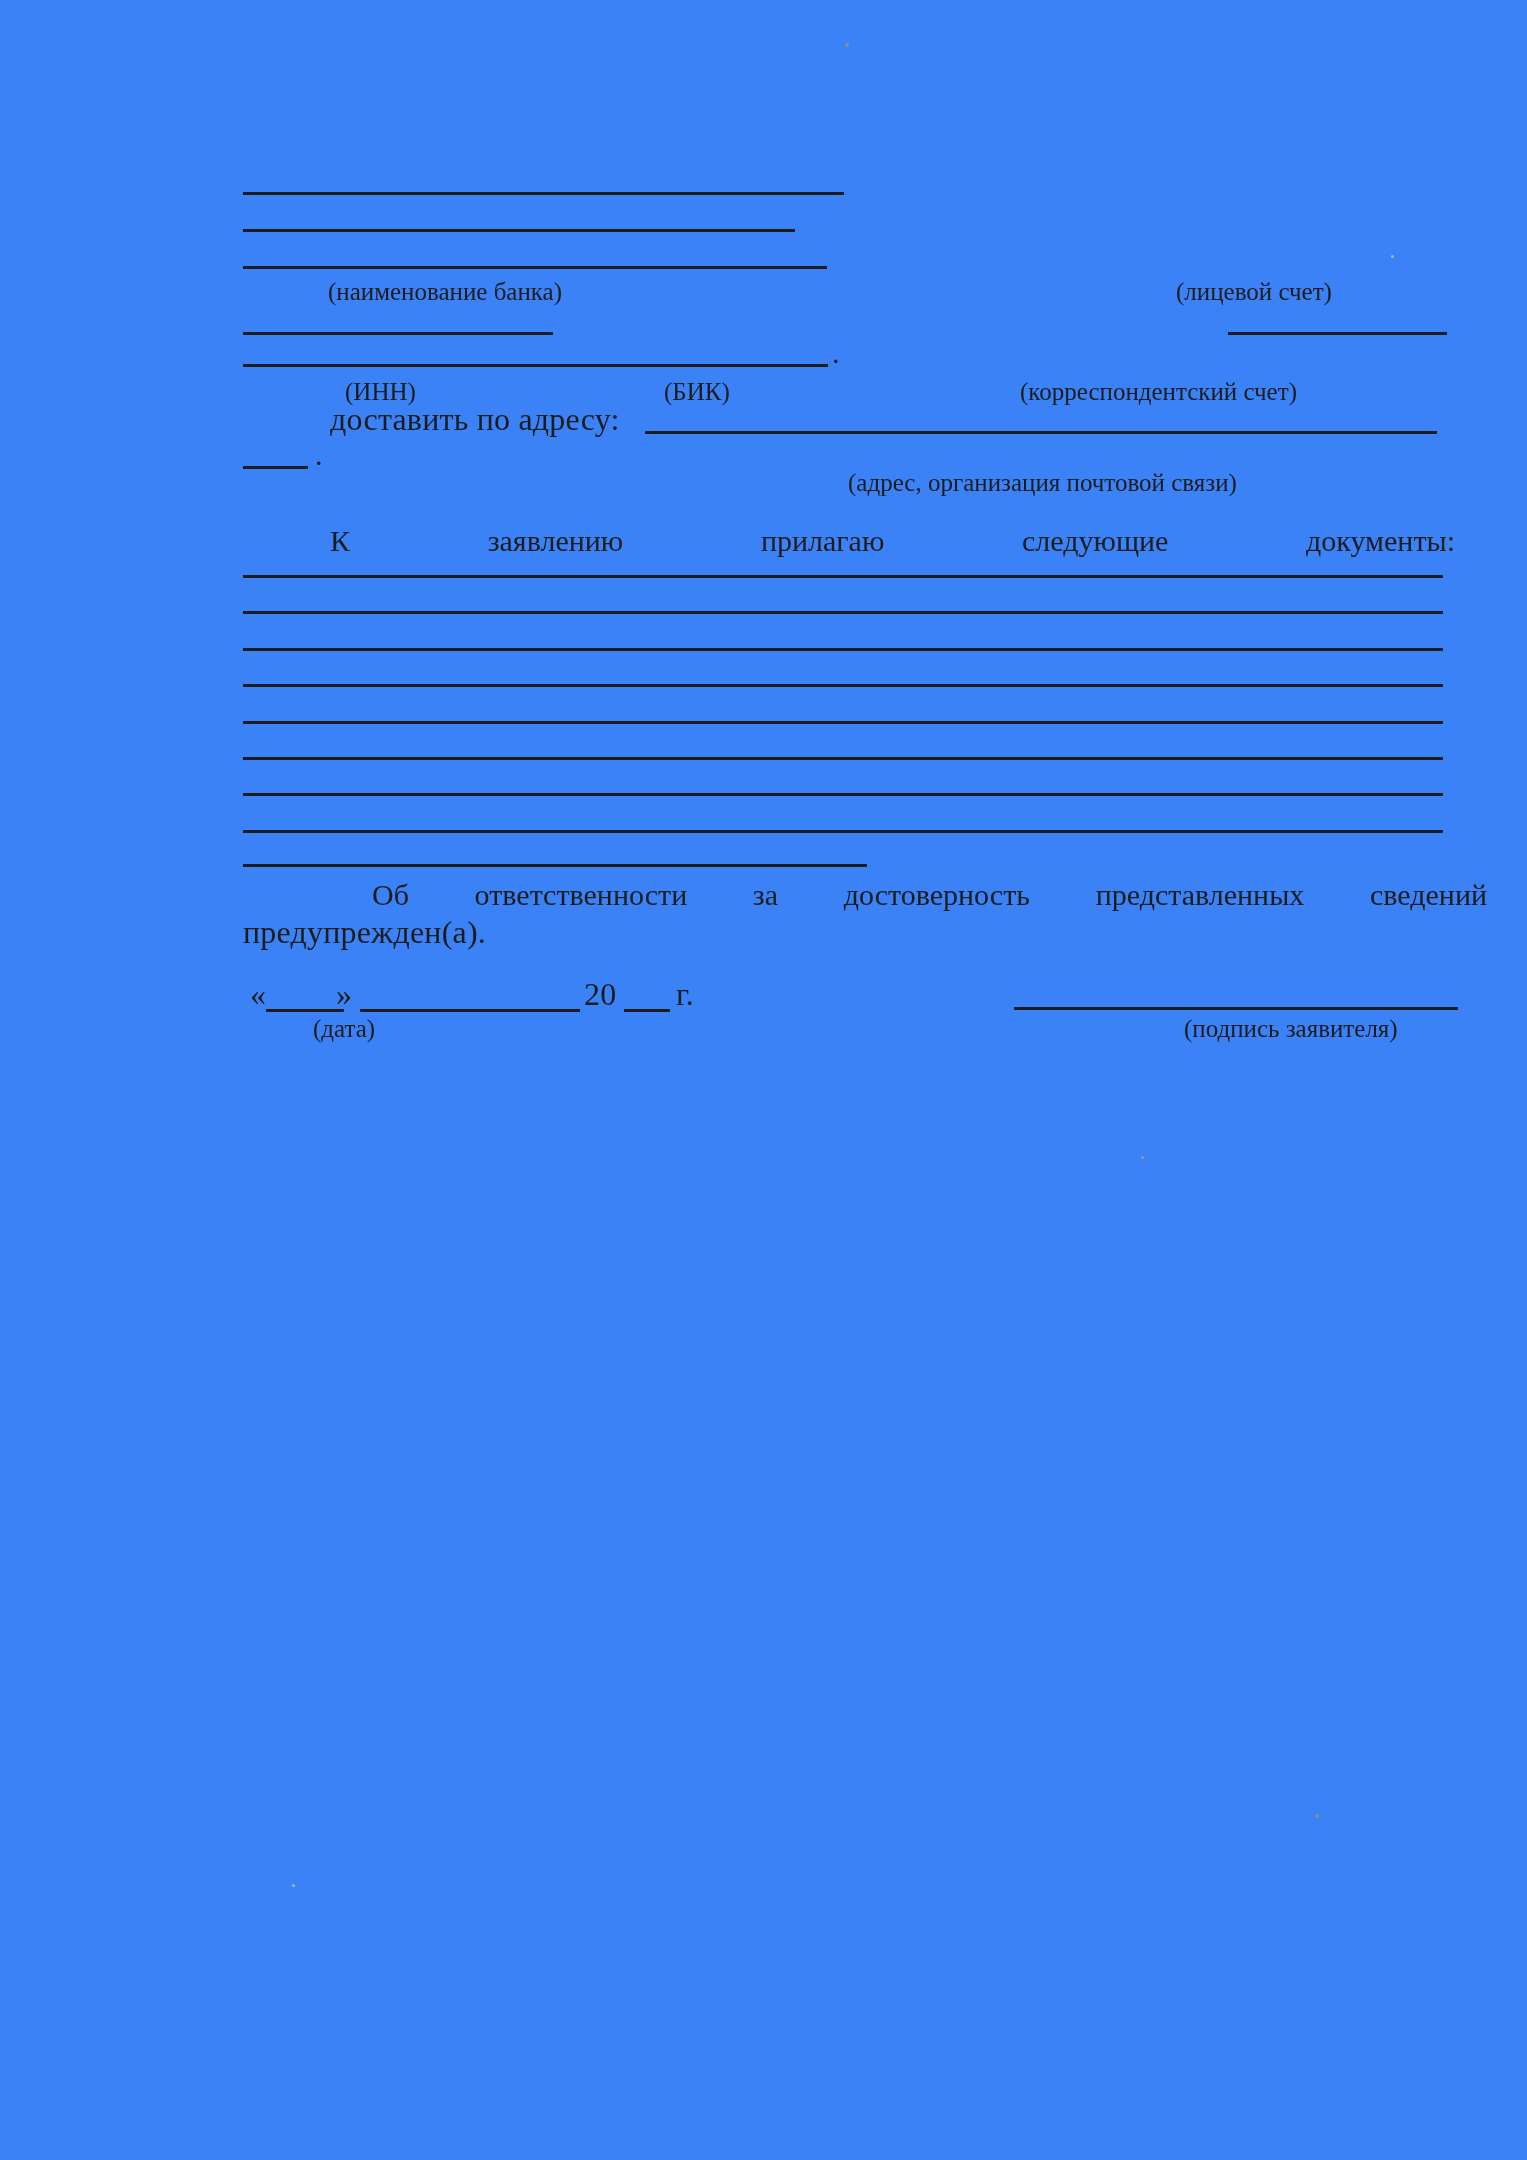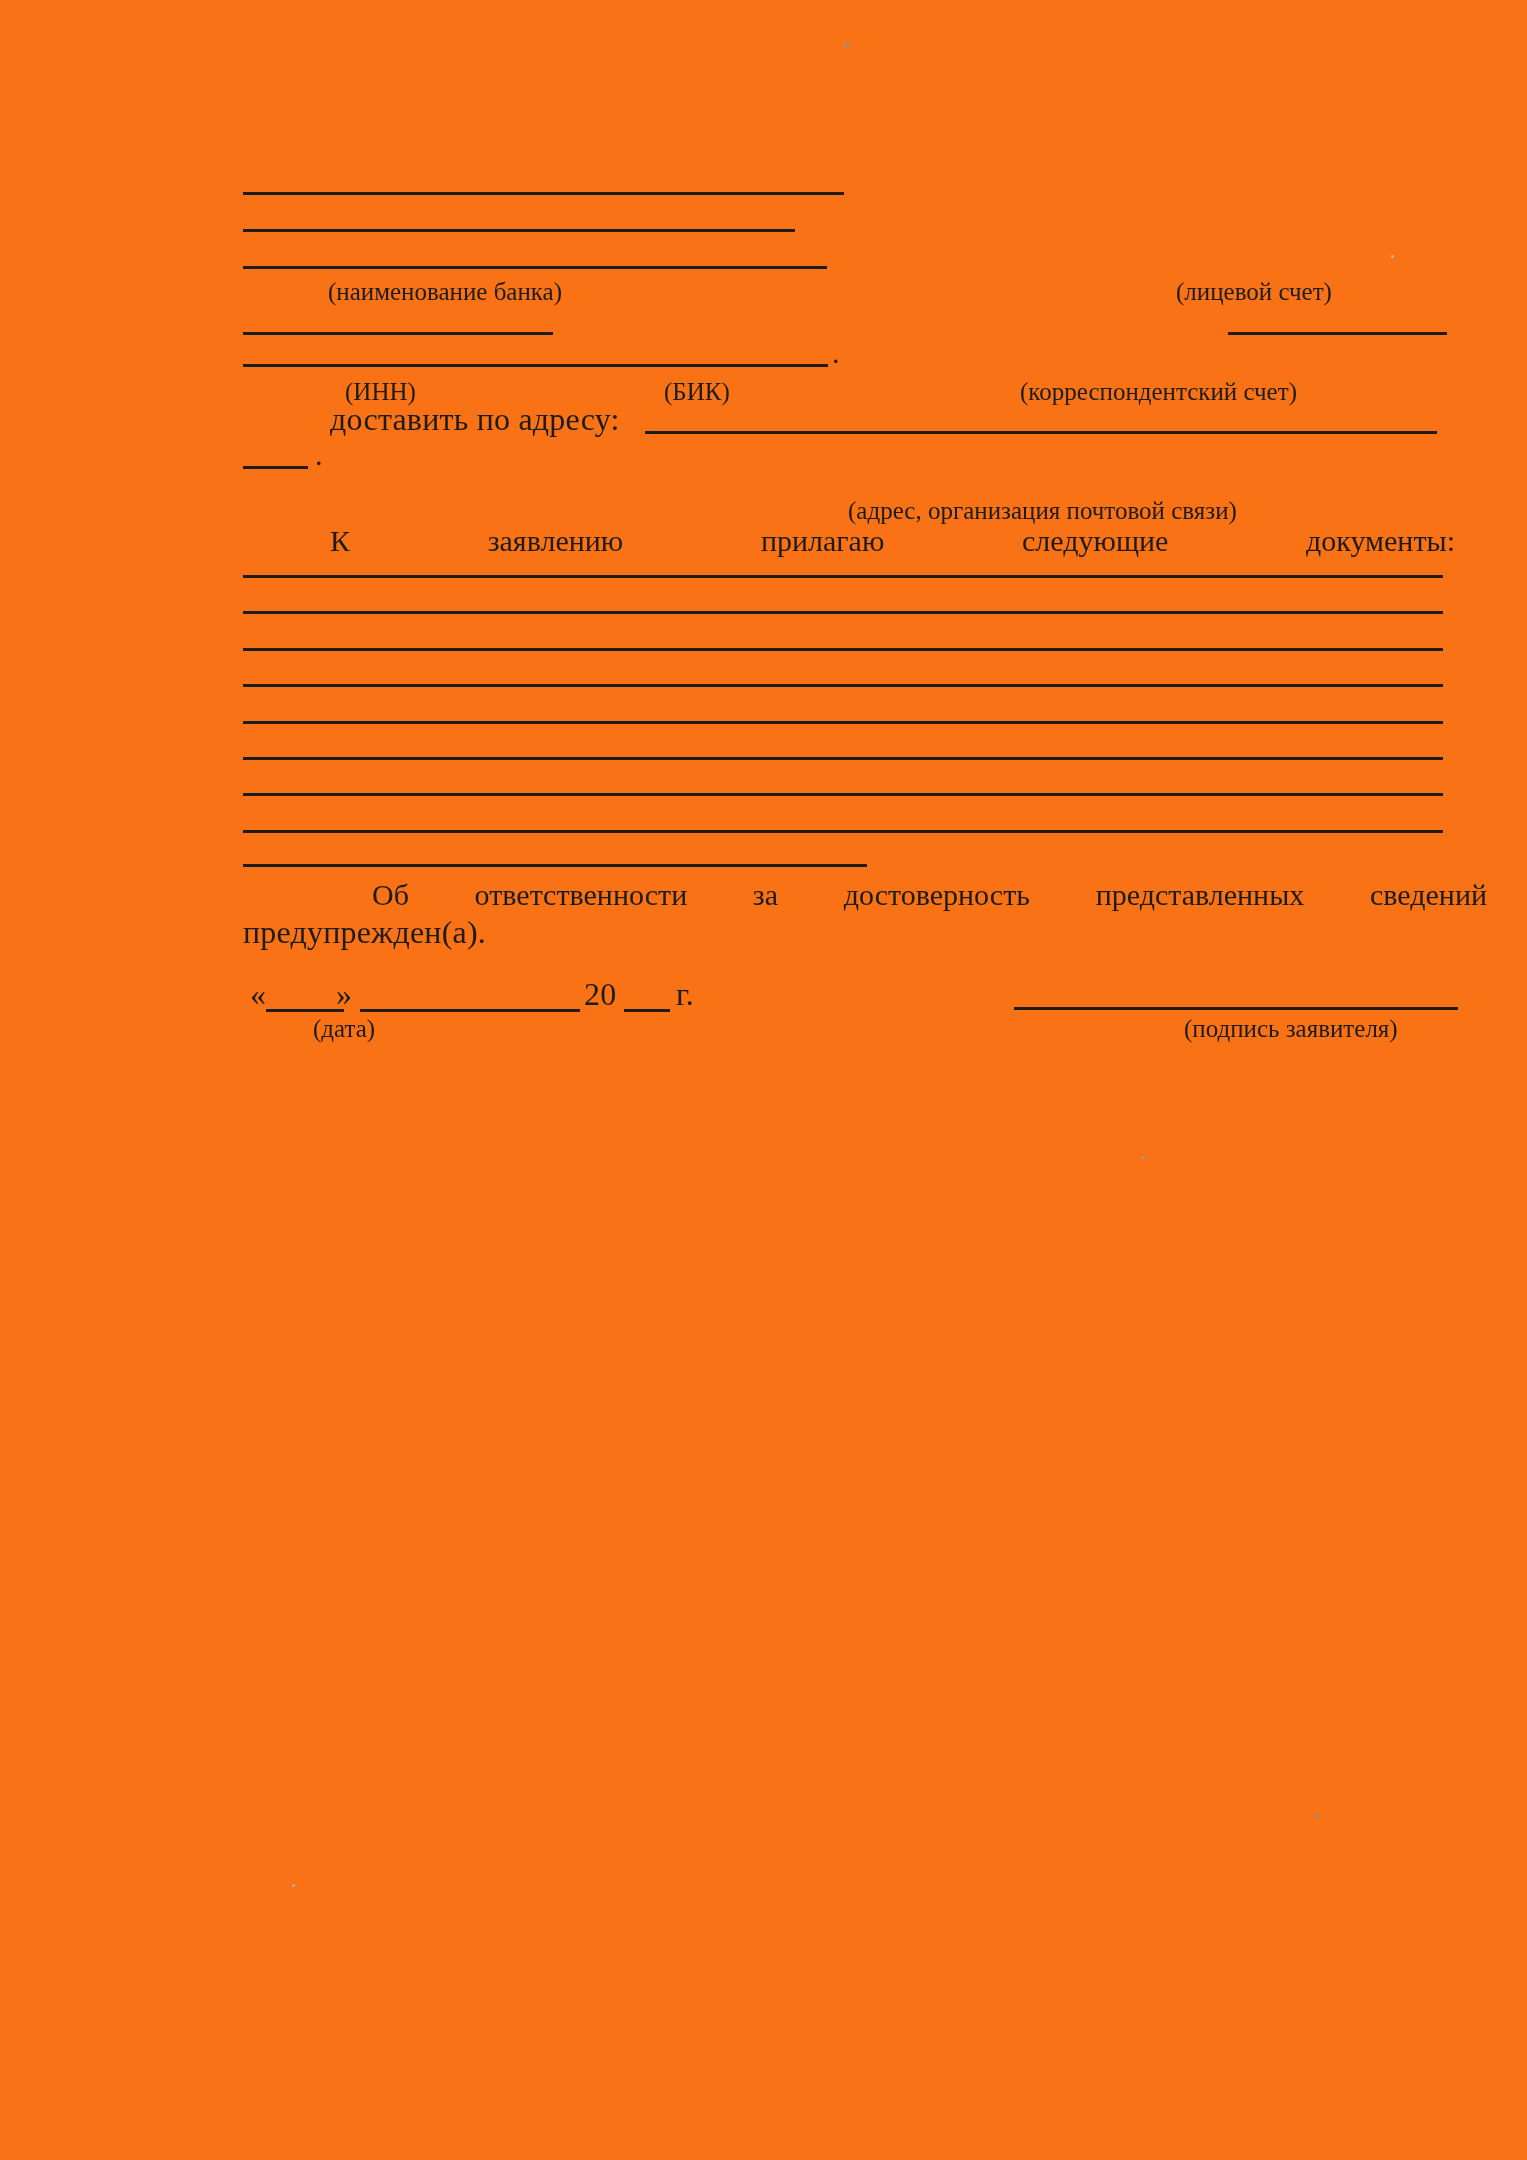--- a/index.html
+++ b/index.html
@@ -51,21 +51,21 @@
     line-height: 1;
   }
   .speck {
     position: absolute;
     border-radius: 50%;
   }
 </style>
 </head>
 <body>
 
-<div class="page" style="background: #f97316; --ink: #1c1c1c;">
+<div class="page" style="background: #3b82f6; --ink: #1c1c1c;">
 
   <div class="rule" style="left:243px; top:192px; width:601px;"></div>
   <div class="rule" style="left:243px; top:229px; width:552px;"></div>
   <div class="rule" style="left:243px; top:266px; width:584px;"></div>
 
   <span class="lbl" style="left:328px; top:279px;">(наименование банка)</span>
   <span class="lbl" style="left:1140px; top:279px;margin-left:36px;">(лицевой счет)</span>
 
   <div class="rule" style="left:243px; top:332px; width:310px;"></div>
   <div class="rule" style="left:1228px; top:332px; width:219px;"></div>
@@ -74,21 +74,21 @@
   <span class="period" style="left:832px; top:338px;">.</span>
 
   <span class="lbl" style="left:345px; top:379px;">(ИНН)</span>
   <span class="lbl" style="left:664px; top:379px;">(БИК)</span>
   <span class="lbl" style="left:1020px; top:379px;">(корреспондентский счет)</span>
 
   <span class="txt" style="left:330px; top:403px;">доставить по адресу:</span>
   <div class="rule" style="left:645px; top:431px; width:792px;"></div>
   <div class="rule" style="left:243px; top:466px; width:65px;"></div>
   <span class="period" style="left:315px; top:440px;">.</span>
-  <span class="lbl" style="left:848px; top:498px;">(адрес, организация почтовой связи)</span>
+  <span class="lbl" style="left:848px; top:470px;">(адрес, организация почтовой связи)</span>
 
   <div class="justify-line" style="left:330px; top:526px; width:1125px;">К заявлению прилагаю следующие документы:</div>
 
   <div style="position:absolute; left:0; top:0;">
       <div class="rule" style="left: 243px; width: 1200px; top: 575px;"></div>
       <div class="rule" style="left: 243px; width: 1200px; top: 611px;"></div>
       <div class="rule" style="left: 243px; width: 1200px; top: 648px;"></div>
       <div class="rule" style="left: 243px; width: 1200px; top: 684px;"></div>
       <div class="rule" style="left: 243px; width: 1200px; top: 721px;"></div>
       <div class="rule" style="left: 243px; width: 1200px; top: 757px;"></div>

